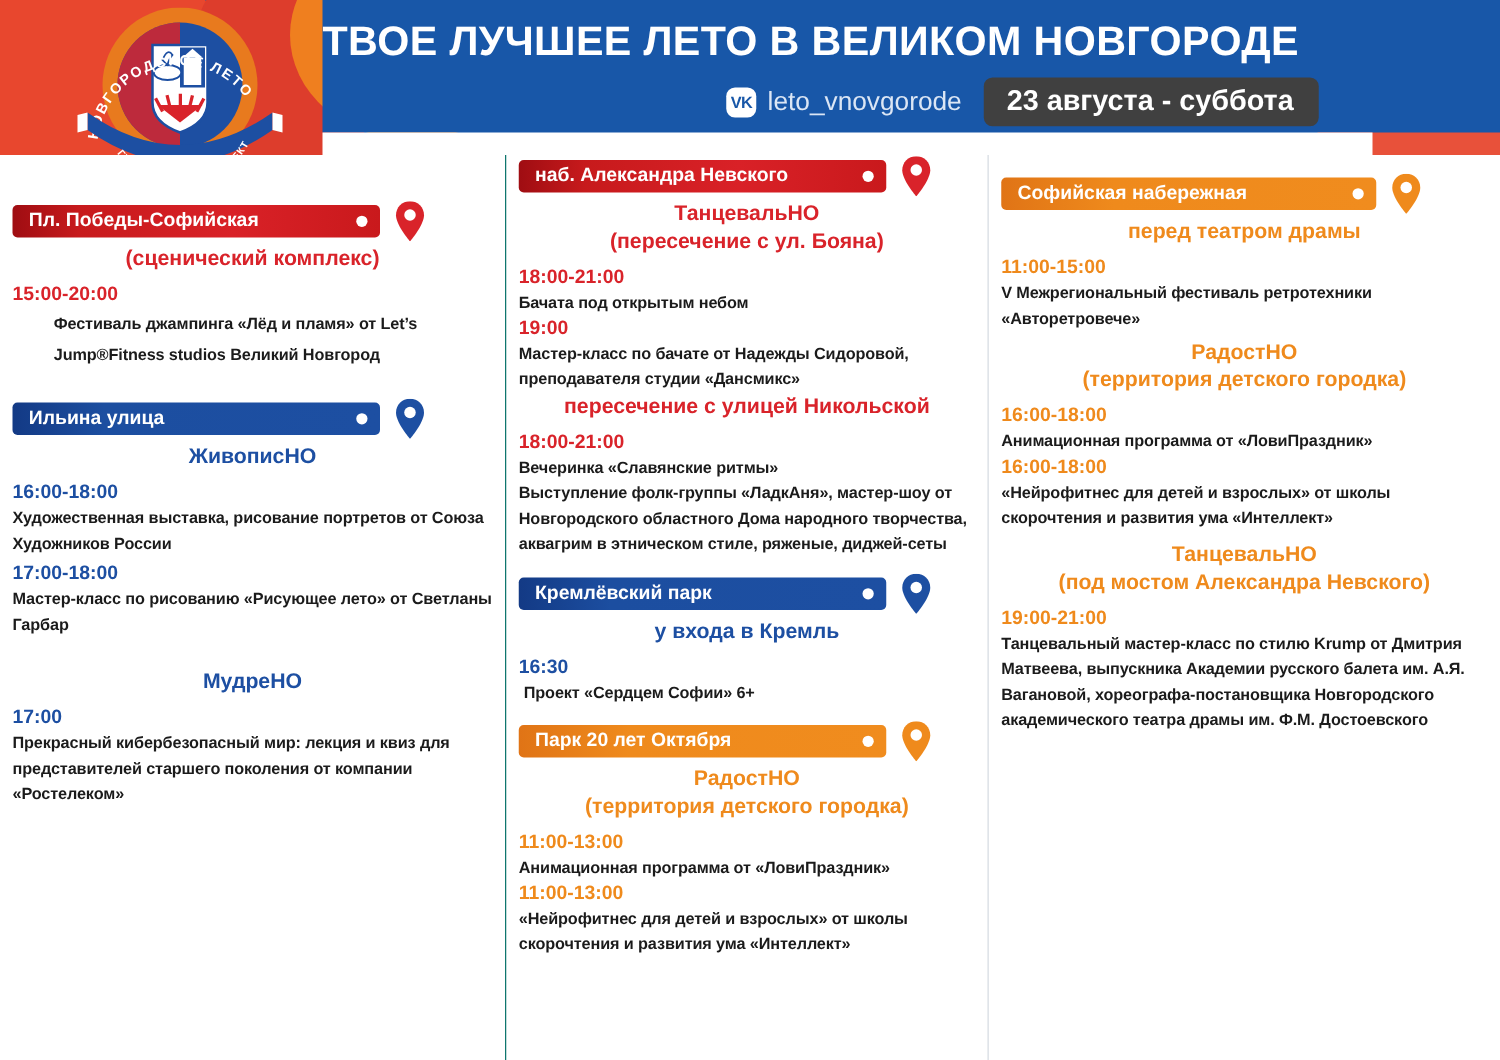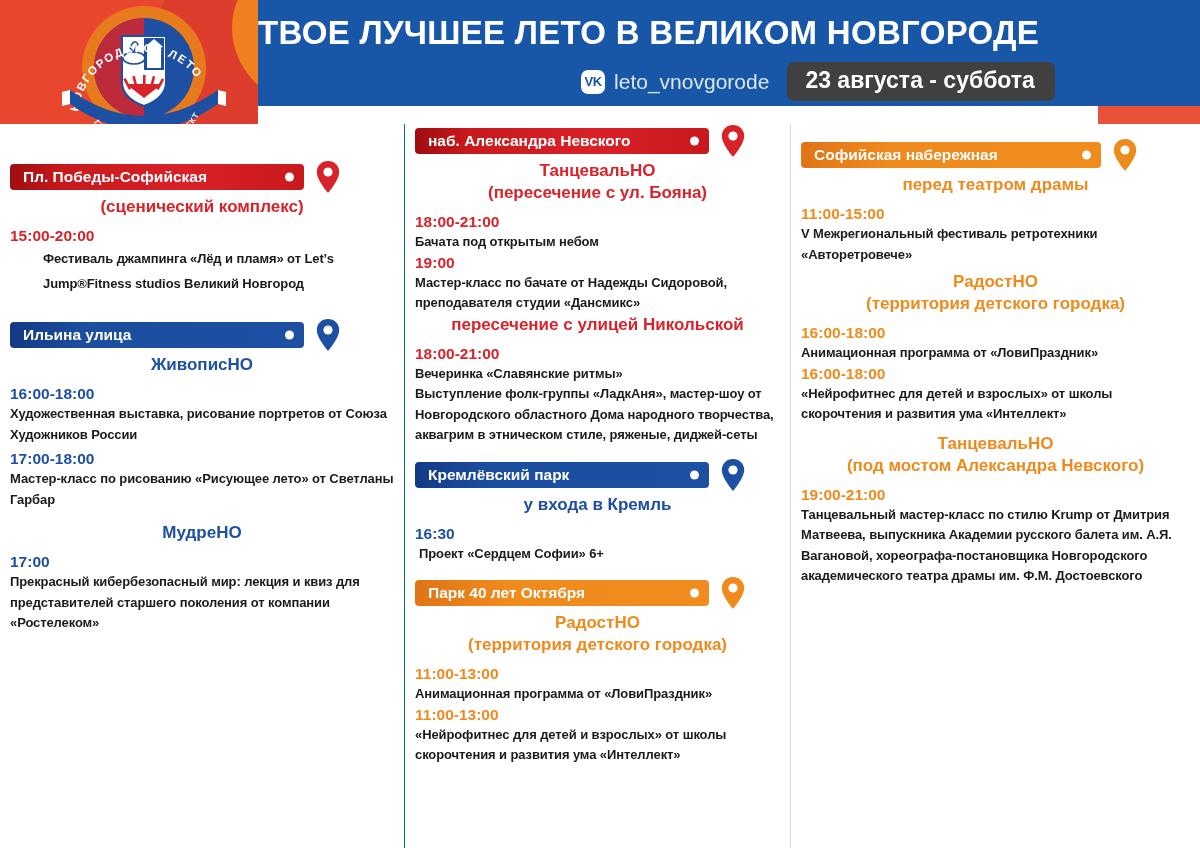--- a/index.html
+++ b/index.html
@@ -302,21 +302,21 @@
                 <circle cx="12" cy="11" r="4.6" fill="#ffffff"></circle>
               </svg>
           </div>
         </div>
         <div class="sub-title blue">ЖивописНО</div>
         <div class="time blue">16:00-18:00</div>
         <div class="desc">Художественная выставка, рисование портретов от Союза Художников России</div>
         <div class="time blue">17:00-18:00</div>
         <div class="desc">Мастер-класс по рисованию «Рисующее лето» от Светланы Гарбар</div>
 
-        <div class="sub-title blue" style="margin-top:12px">МудреНО</div>
+        <div class="sub-title blue" style="margin-top:24px">МудреНО</div>
         <div class="time blue">17:00</div>
         <div class="desc">Прекрасный кибербезопасный мир: лекция и квиз для представителей старшего поколения от компании «Ростелеком»</div>
       </div>
 
     </div>
 
     <div class="col col-2">
 
       <div class="block">
         <div class="venue-row">
@@ -362,21 +362,21 @@
         <div class="sub-title blue">у входа в Кремль</div>
         <div class="time blue">16:30</div>
         <div class="desc" style="padding-left:4px">Проект «Сердцем Софии» 6+</div>
       </div>
 
       <div class="gap-md"></div>
 
       <div class="block">
         <div class="venue-row">
           <div class="venue-banner orange">
-            <span>Парк 40 лет Октября</span>
+            <span>Парк 20 лет Октября</span>
             <span class="venue-dot"></span>
           </div>
           <div class="pin">
             <svg viewBox="0 0 24 32">
                 <path d="M12 0C5.6 0 .8 4.8.8 11.1c0 8 11.2 20.9 11.2 20.9s11.2-12.9 11.2-20.9C23.2 4.8 18.4 0 12 0z" fill="#ef8a1c"></path>
                 <circle cx="12" cy="11" r="4.6" fill="#ffffff"></circle>
               </svg>
           </div>
         </div>
         <div class="sub-title orange" style="white-space:pre-line">РадостНО

